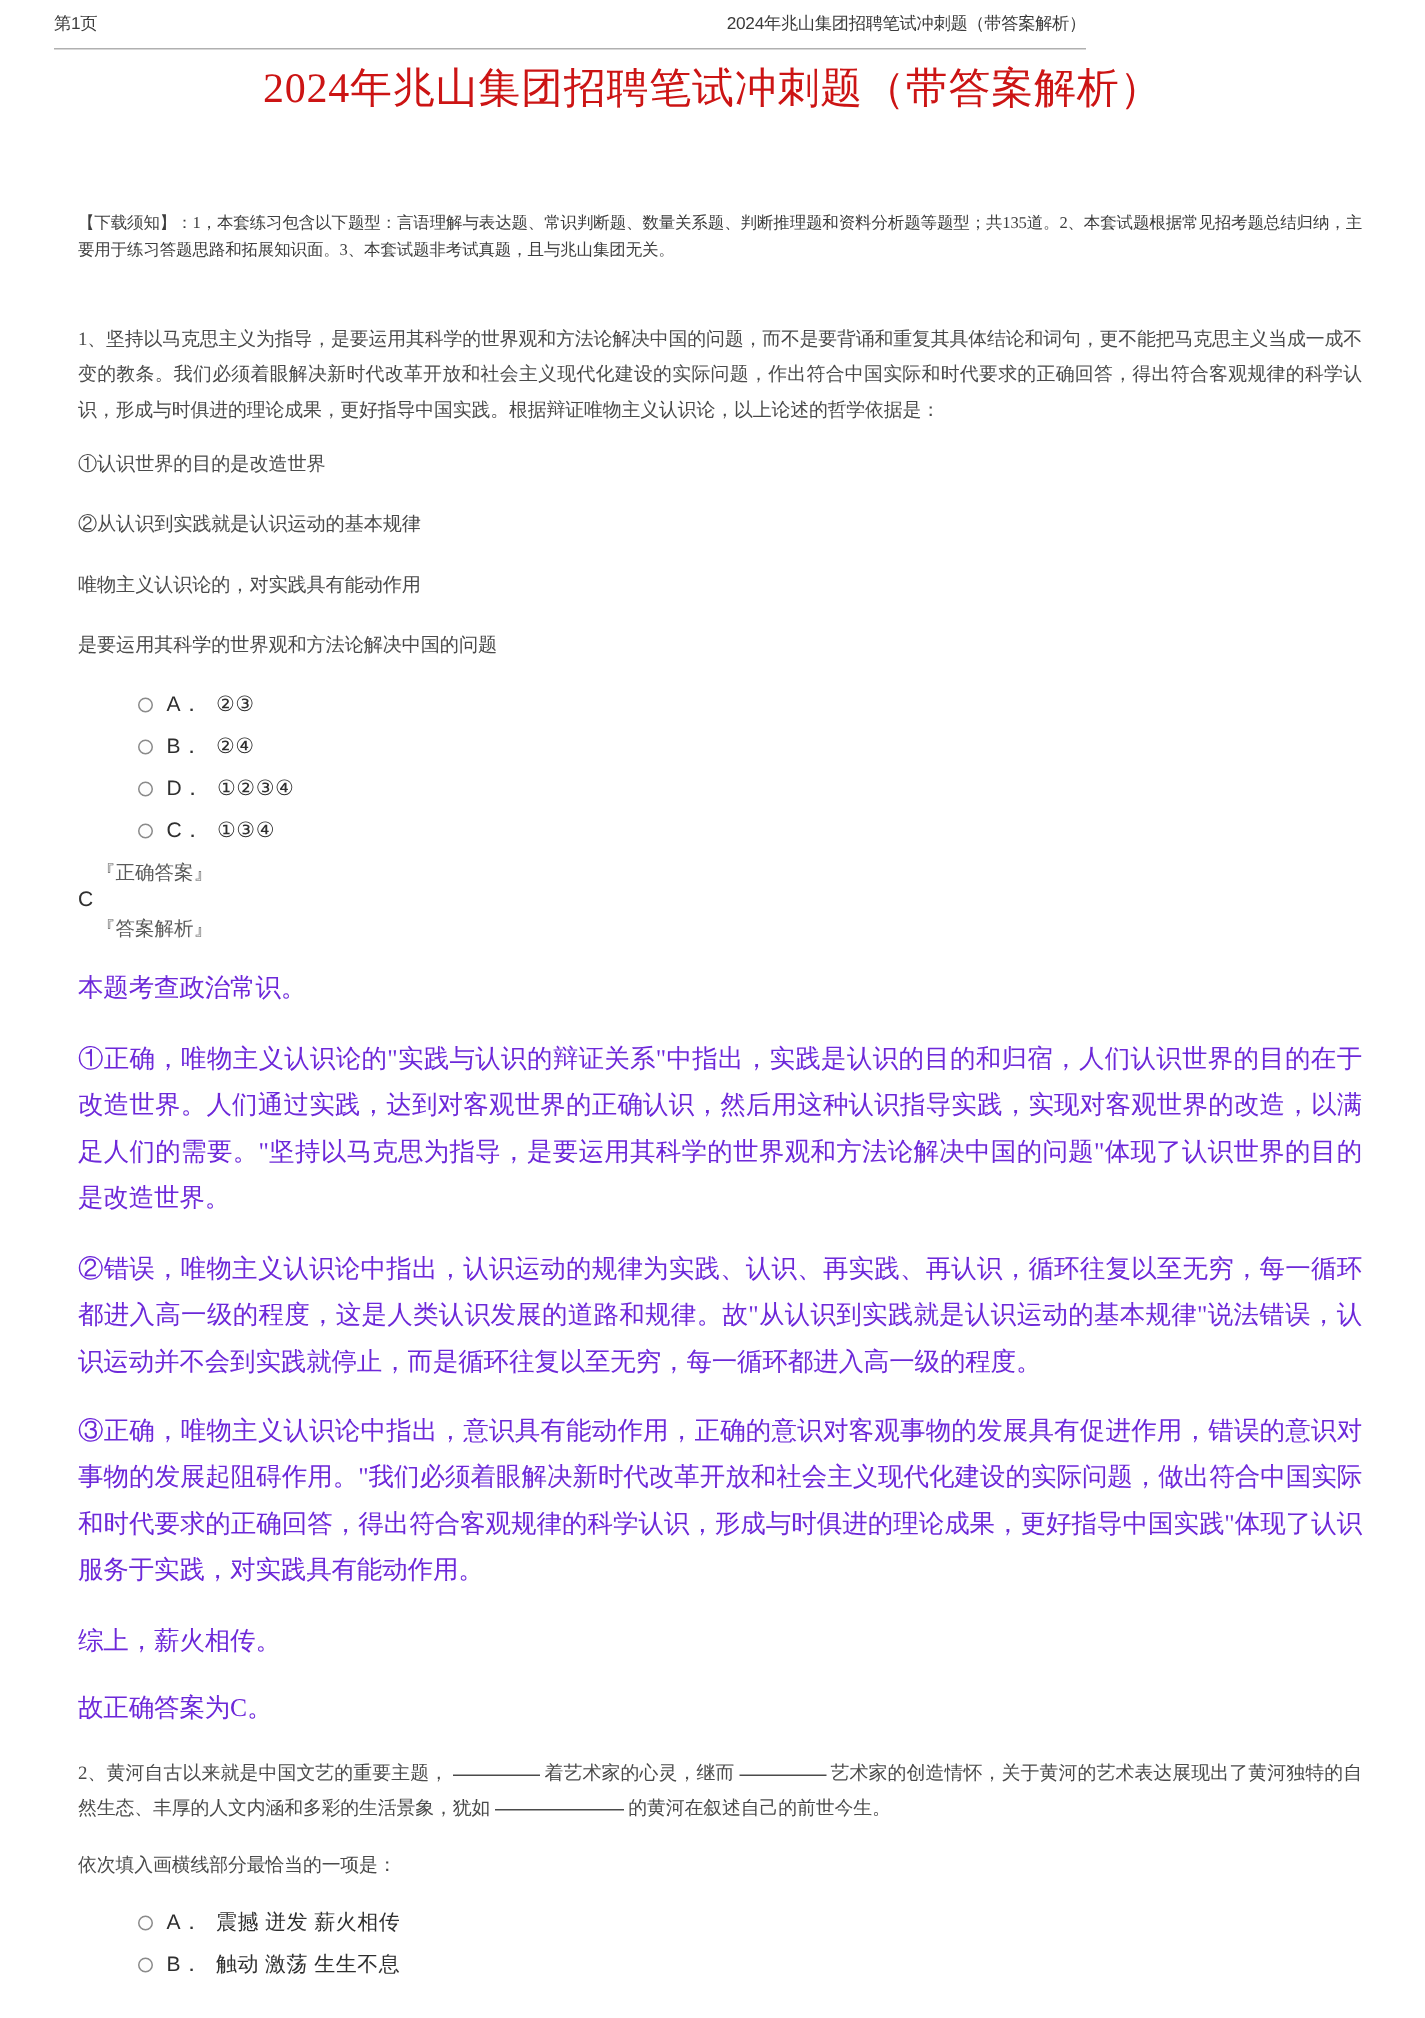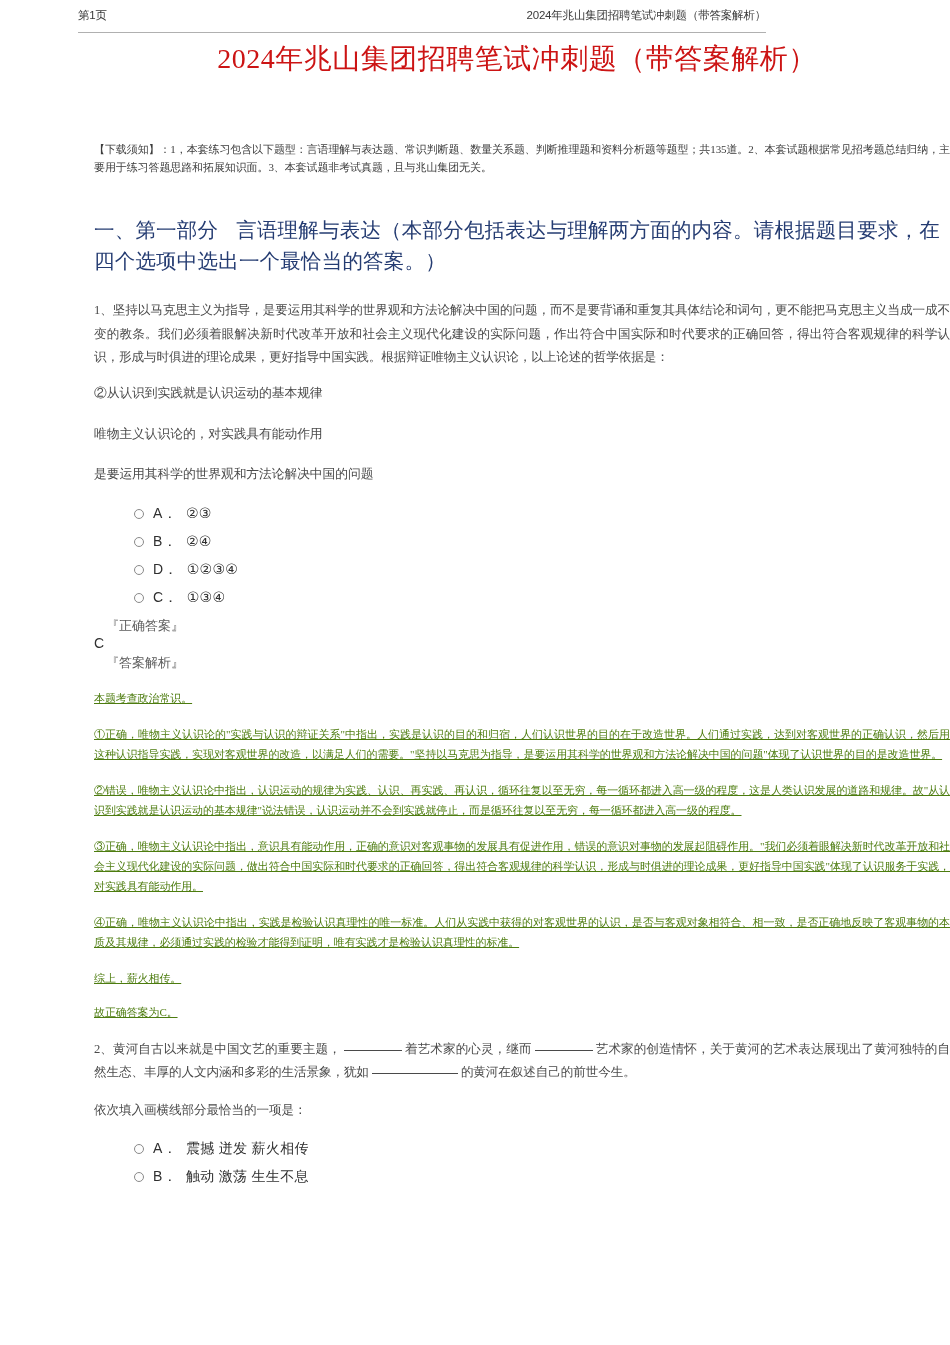--- a/index.html
+++ b/index.html
@@ -14,21 +14,20 @@
     color: #404040;
     position: relative;
     overflow: hidden;
   }
 
   .page {
     width: 760px;
     height: 1345px;
     position: relative;
     box-sizing: border-box;
-    margin-left: 42px;
   }
 
   
   .page-header {
     position: absolute;
     top: 8px;
     left: 36px;
     right: 36px;
     height: 24px;
     border-bottom: 1px solid #b0b0b0;
@@ -164,27 +163,26 @@
     line-height: 1.3;
   }
   .analysis-tag {
     font-size: 13px;
     color: #5a5a5a;
     margin: 0 0 16px 12px;
     line-height: 1.35;
   }
 
   .expl {
-    font-size: 11px;
+    font-size: 17px;
     line-height: 1.82;
-    color: #4d7c0f;
+    color: #6d28d9;
     text-align: justify;
     margin: 0 0 16px 0;
     letter-spacing: -0.1px;
-    text-decoration: underline;
   }
   .expl.tight { margin-bottom: 14px; }
 
   
   .page-footer {
     position: absolute;
     bottom: 14px;
     left: 36px;
     right: 36px;
     height: 26px;
@@ -212,27 +210,25 @@
     <span class="hdr-left">第1页</span>
     <span class="hdr-right">2024年兆山集团招聘笔试冲刺题（带答案解析）</span>
   </div>
 
   <div class="doc-title">2024年兆山集团招聘笔试冲刺题（带答案解析）</div>
 
   <div class="content">
 
     <p class="notice">【下载须知】：1，本套练习包含以下题型：言语理解与表达题、常识判断题、数量关系题、判断推理题和资料分析题等题型；共135道。2、本套试题根据常见招考题总结归纳，主要用于练习答题思路和拓展知识面。3、本套试题非考试真题，且与兆山集团无关。</p>
 
-    <div class="section-heading">
-      <span>一、第一部分</span><span class="indent-gap"></span><span>言语理解与表达（本部分包括表达与理解两方面的内容。请根据题目要求，在四个选项中选出一个最恰当的答案。）</span>
-    </div>
 
     <p class="q-stem">1、坚持以马克思主义为指导，是要运用其科学的世界观和方法论解决中国的问题，而不是要背诵和重复其具体结论和词句，更不能把马克思主义当成一成不变的教条。我们必须着眼解决新时代改革开放和社会主义现代化建设的实际问题，作出符合中国实际和时代要求的正确回答，得出符合客观规律的科学认识，形成与时俱进的理论成果，更好指导中国实践。根据辩证唯物主义认识论，以上论述的哲学依据是：</p>
 
     <div class="list-items">
+      <div class="li">①认识世界的目的是改造世界</div>
       <div class="li">②从认识到实践就是认识运动的基本规律</div>
       <div class="li">唯物主义认识论的，对实践具有能动作用</div>
       <div class="li">是要运用其科学的世界观和方法论解决中国的问题</div>
     </div>
 
     <div class="options">
       <div class="option-row">
         <span class="radio"></span>
         <span class="option-label"><span class="lead">A．</span><span>②③</span></span>
       </div>
@@ -251,21 +247,20 @@
     </div>
 
     <div class="answer-tag">『正确答案』</div>
     <div class="answer-letter">C</div>
     <div class="analysis-tag">『答案解析』</div>
 
     <p class="expl">本题考查政治常识。</p>
     <p class="expl">①正确，唯物主义认识论的"实践与认识的辩证关系"中指出，实践是认识的目的和归宿，人们认识世界的目的在于改造世界。人们通过实践，达到对客观世界的正确认识，然后用这种认识指导实践，实现对客观世界的改造，以满足人们的需要。"坚持以马克思为指导，是要运用其科学的世界观和方法论解决中国的问题"体现了认识世界的目的是改造世界。</p>
     <p class="expl">②错误，唯物主义认识论中指出，认识运动的规律为实践、认识、再实践、再认识，循环往复以至无穷，每一循环都进入高一级的程度，这是人类认识发展的道路和规律。故"从认识到实践就是认识运动的基本规律"说法错误，认识运动并不会到实践就停止，而是循环往复以至无穷，每一循环都进入高一级的程度。</p>
     <p class="expl">③正确，唯物主义认识论中指出，意识具有能动作用，正确的意识对客观事物的发展具有促进作用，错误的意识对事物的发展起阻碍作用。"我们必须着眼解决新时代改革开放和社会主义现代化建设的实际问题，做出符合中国实际和时代要求的正确回答，得出符合客观规律的科学认识，形成与时俱进的理论成果，更好指导中国实践"体现了认识服务于实践，对实践具有能动作用。</p>
-    <p class="expl">④正确，唯物主义认识论中指出，实践是检验认识真理性的唯一标准。人们从实践中获得的对客观世界的认识，是否与客观对象相符合、相一致，是否正确地反映了客观事物的本质及其规律，必须通过实践的检验才能得到证明，唯有实践才是检验认识真理性的标准。</p>
     <p class="expl tight">综上，薪火相传。</p>
     <p class="expl">故正确答案为C。</p>
 
     <p class="q-stem"><span>2、黄河自古以来就是中国文艺的重要主题，</span><span class="blank w1"></span><span>着艺术家的心灵，继而</span><span class="blank w2"></span><span>艺术家的创造情怀，关于黄河的艺术表达展现出了黄河独特的自然生态、丰厚的人文内涵和多彩的生活景象，犹如</span><span class="blank w3"></span><span>的黄河在叙述自己的前世今生。</span></p>
 
     <p class="q-sub">依次填入画横线部分最恰当的一项是：</p>
 
     <div class="options">
       <div class="option-row">
         <span class="radio"></span>

